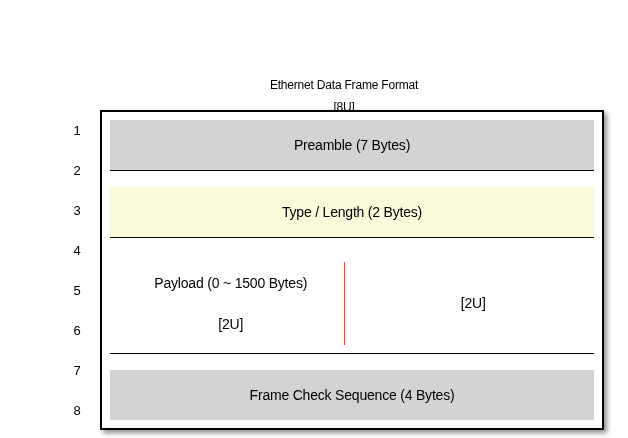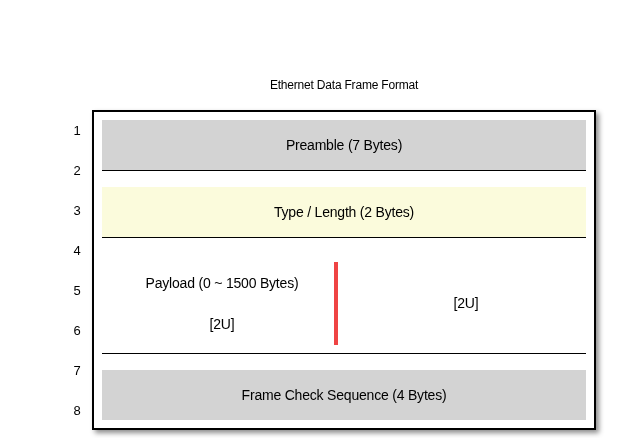--- a/index.html
+++ b/index.html
@@ -29,21 +29,21 @@
     display: flex; flex-direction: column;
   }
   .row-num {
     flex: 1;
     display: flex; align-items: center; justify-content: center;
     font-size: 13px;
   }
 
   .frame-table {
     position: absolute;
-    left: 60px; top: 78px;
+    left: 68px; top: 78px;
     width: 504px; height: 320px;
     border: 2px solid #000;
     background: #fff;
     box-shadow: 3px 3px 5px rgba(0,0,0,0.45);
     display: flex; flex-direction: column;
   }
   .frame-row {
     flex: 1;
     border-bottom: 1px solid #000;
     display: flex; align-items: center; justify-content: center;
@@ -52,30 +52,31 @@
   }
   .frame-row:last-child { border-bottom: none; align-items: center; }
   .frame-row.double { flex: 2; padding: 0; align-items: stretch; }
   .split-cell {
     flex: 1;
     display: flex; flex-direction: column;
     align-items: center; justify-content: center;
     gap: 9px;
     background: #fff;
   }
-  .split-cell.first { border-right: 4px solid #ef4444; }
+  .split-cell.first { border-right: 1px solid #ef4444; }
   .cell-line { font-size: 14px; letter-spacing: -0.2px; }
 </style>
 </head>
 <body>
 
 <div class="canvas">
 
   <div class="title-block">
     <div>Ethernet Data Frame Format</div>
+    <div>[8U]</div>
   </div>
 
   <div class="numbers-col">
     <div class="row-num">1</div>
     <div class="row-num">2</div>
     <div class="row-num">3</div>
     <div class="row-num">4</div>
     <div class="row-num">5</div>
     <div class="row-num">6</div>
     <div class="row-num">7</div>

